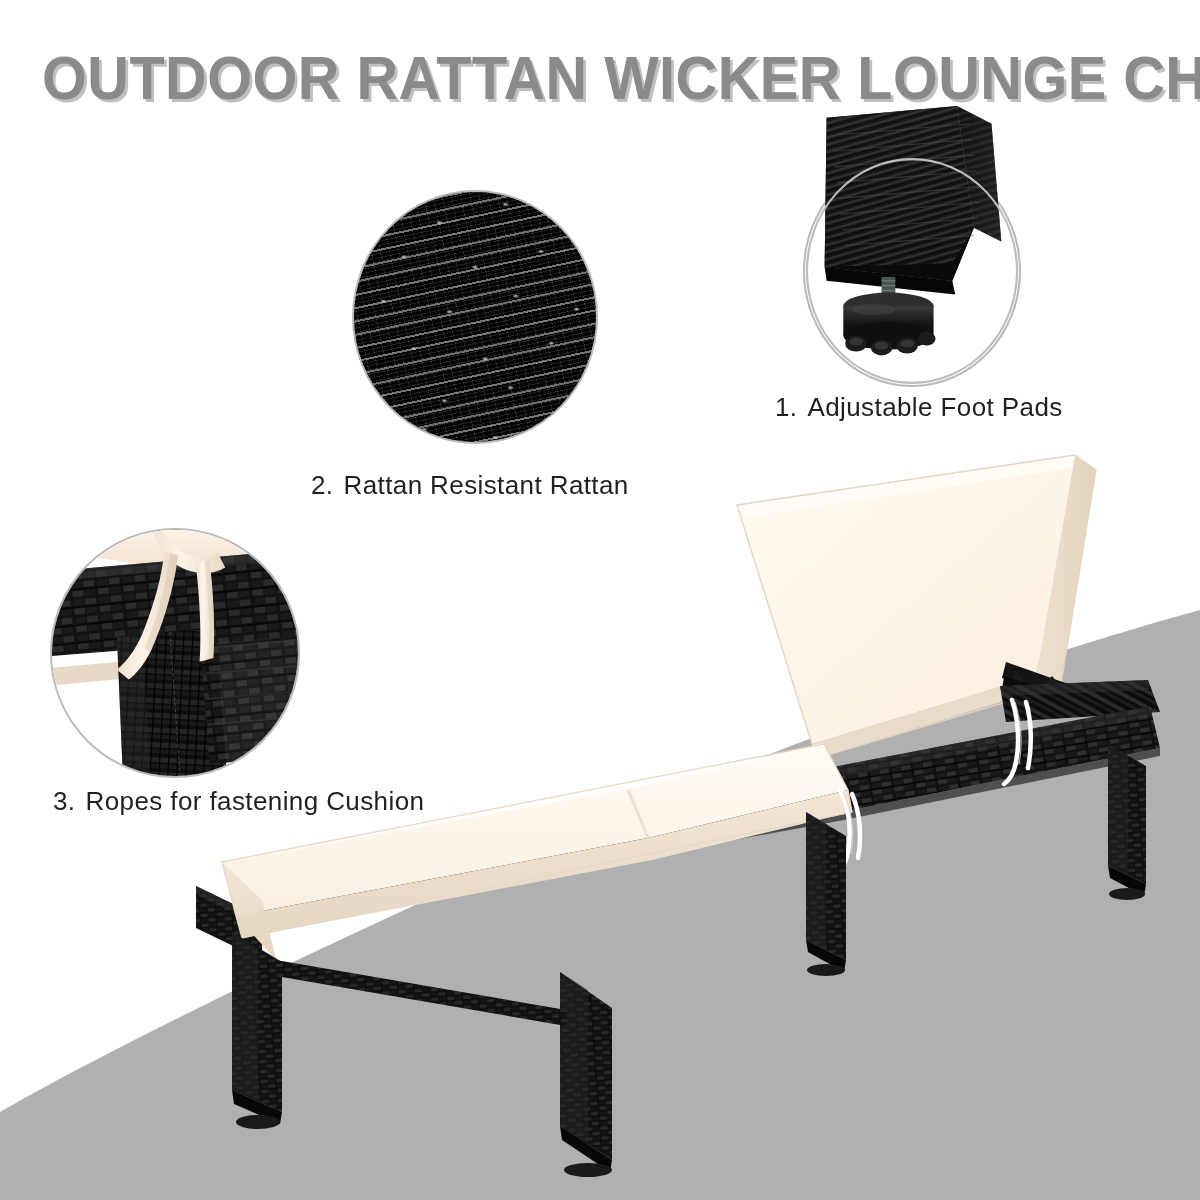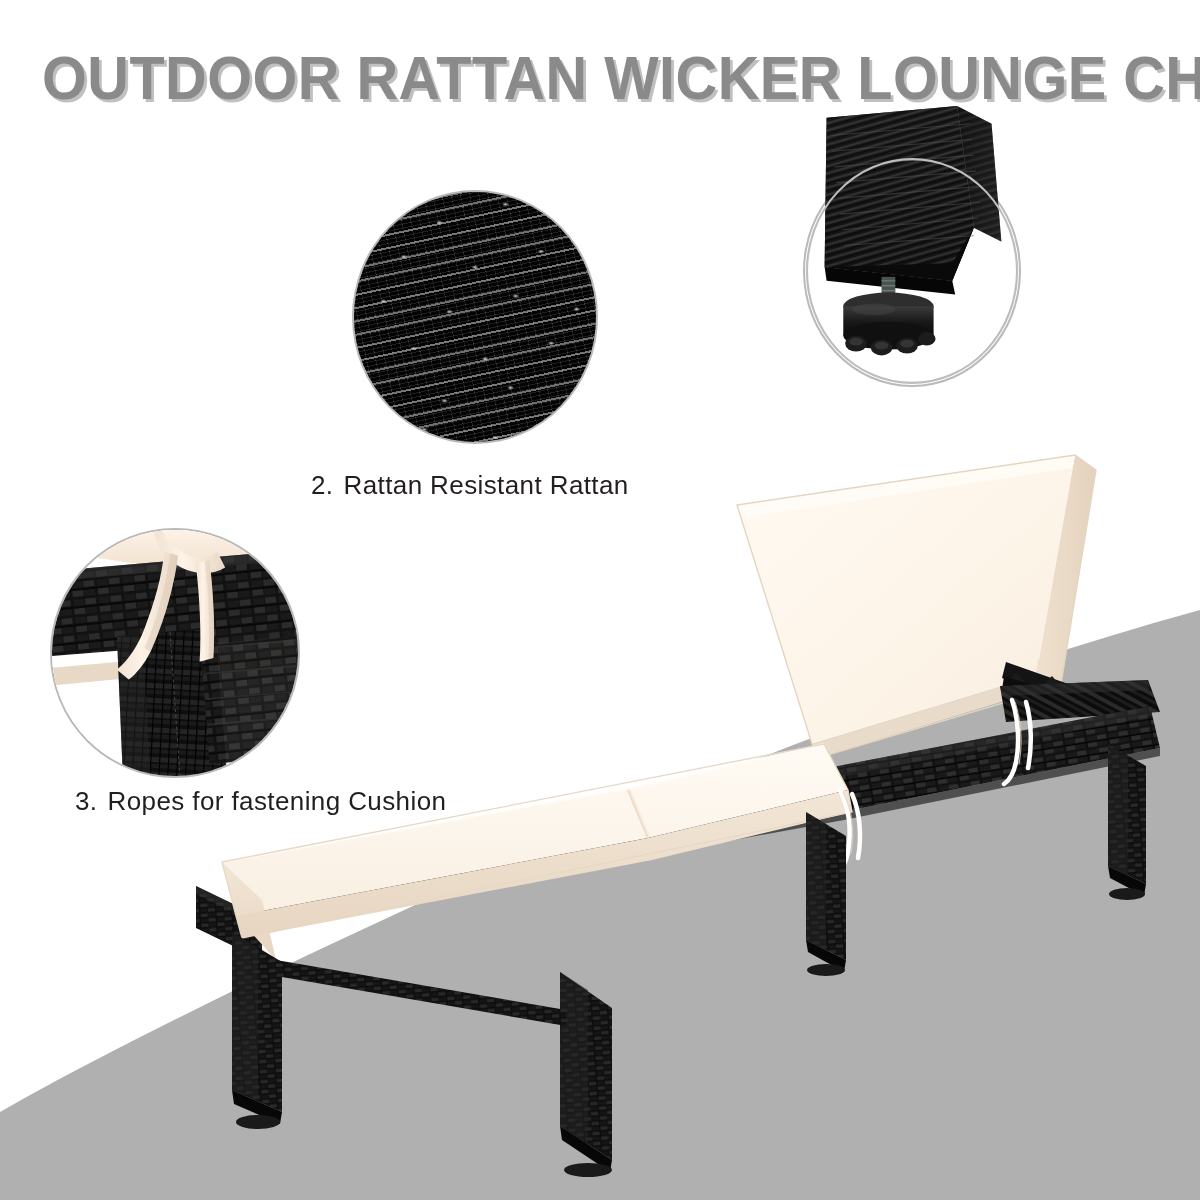--- a/index.html
+++ b/index.html
@@ -240,20 +240,23 @@
           </g>
 
           <ellipse cx="70" cy="155" rx="22" ry="6" fill="#4a4a4a" opacity="0.45"></ellipse>
         </g>
       </svg>
 
       <svg class="photo-svg" viewBox="0 0 218 232" xmlns="http://www.w3.org/2000/svg" style="overflow:visible;">
         <ellipse cx="109" cy="116" rx="107" ry="114" fill="none" stroke="#bdbdbd" stroke-width="2.2"></ellipse>
       </svg>
     </div>
+  </div>
+  <div class="caption" style="left:775px; top:392px;">
+    <span class="num">1.</span><span>Adjustable Foot Pads</span>
   </div>
 
   <div class="callout" style="left:50px; top:528px; width:250px; height:250px;">
     <div class="circle-frame" style="left:0; top:0; width:250px; height:250px;">
       <svg class="photo-svg" viewBox="0 0 250 250" xmlns="http://www.w3.org/2000/svg">
         <defs>
           <pattern id="weaveA" width="26" height="18" patternUnits="userSpaceOnUse" patternTransform="rotate(-6)">
             <rect width="26" height="18" fill="#121212"></rect>
             <rect x="0" y="1" width="11" height="6" fill="#2b2b2b"></rect>
             <rect x="14" y="1" width="11" height="6" fill="#1a1a1a"></rect>
@@ -312,21 +315,21 @@
 
           <path d="M 160 30 C 164 64 166 100 164 130 L 150 134
                    C 152 104 150 68 146 34 Z" fill="url(#ropeG)"></path>
 
           <path d="M 128 26 C 124 60 112 98 100 124 L 94 120 C 106 94 116 56 120 24 Z" fill="#d9c6b2" opacity="0.45"></path>
           <path d="M 160 30 C 164 64 166 100 164 130 L 159 131 C 161 100 159 64 155 32 Z" fill="#d9c6b2" opacity="0.4"></path>
         </g>
       </svg>
     </div>
   </div>
-  <div class="caption" style="left:53px; top:786px;margin-left:22px;">
+  <div class="caption" style="left:53px; top:786px;">
     <span class="num">3.</span><span>Ropes for fastening Cushion</span>
   </div>
 
   <div class="chair-wrap">
     <svg width="1200" height="1200" viewBox="0 0 1200 1200" xmlns="http://www.w3.org/2000/svg">
       <defs>
         <linearGradient id="backTop" x1="0" y1="0" x2="1" y2="1">
           <stop offset="0%" stop-color="#fffaf2"></stop>
           <stop offset="60%" stop-color="#fdf4e8"></stop>
           <stop offset="100%" stop-color="#f7ecdd"></stop>

